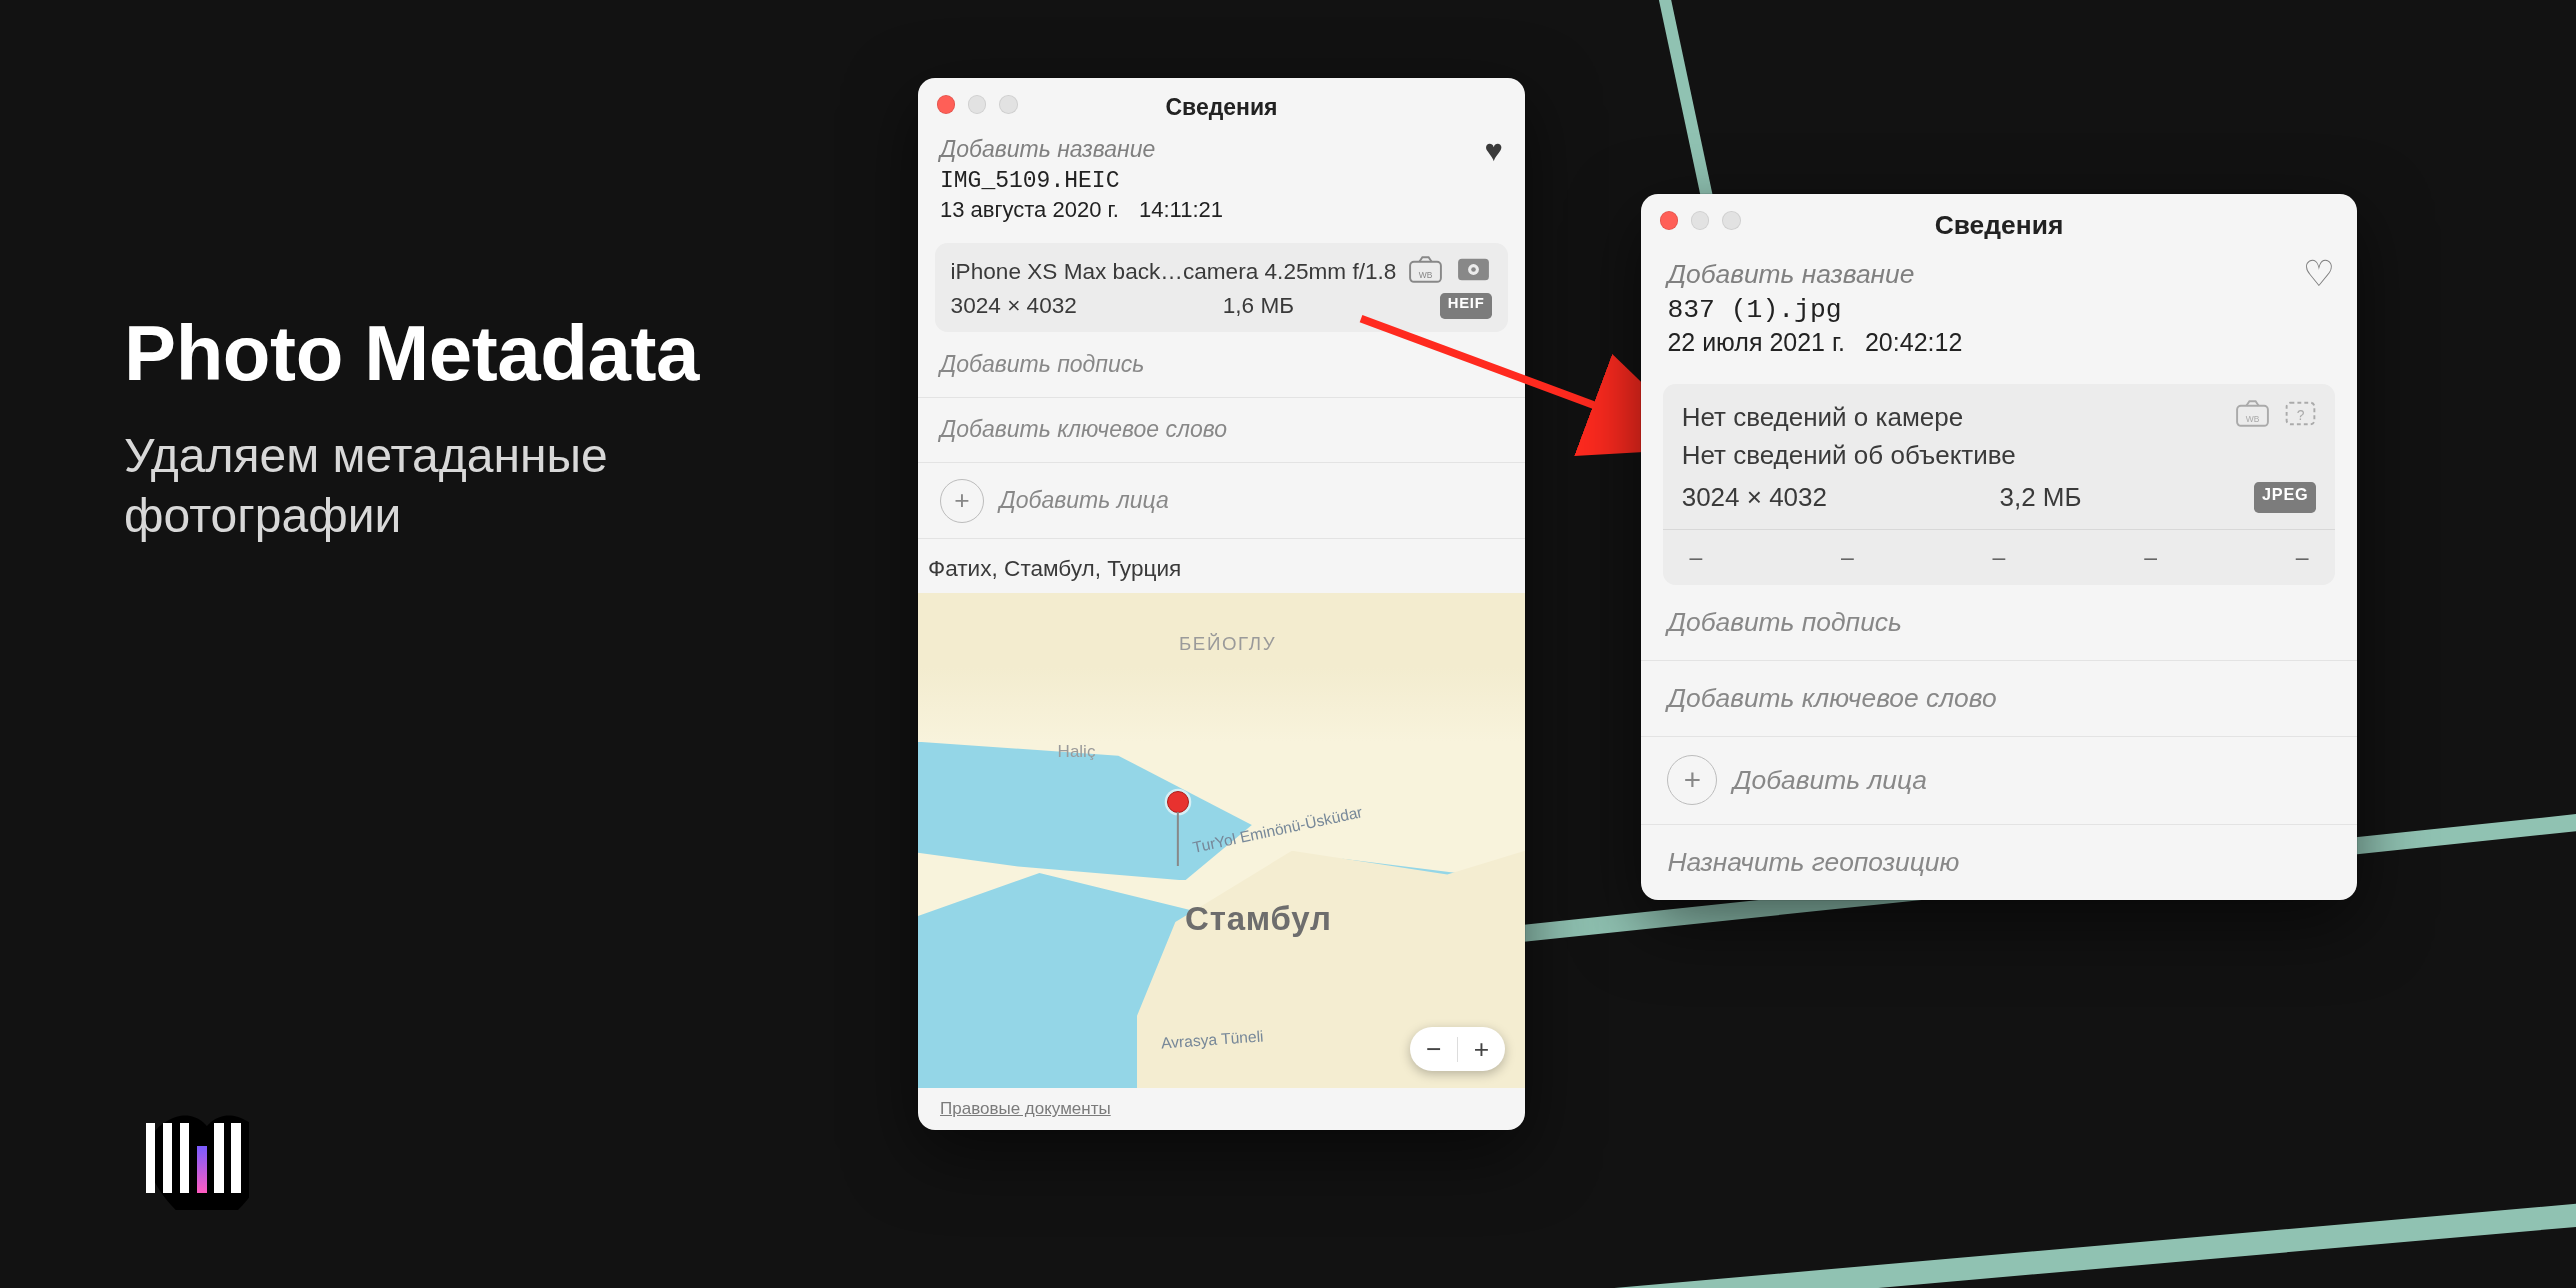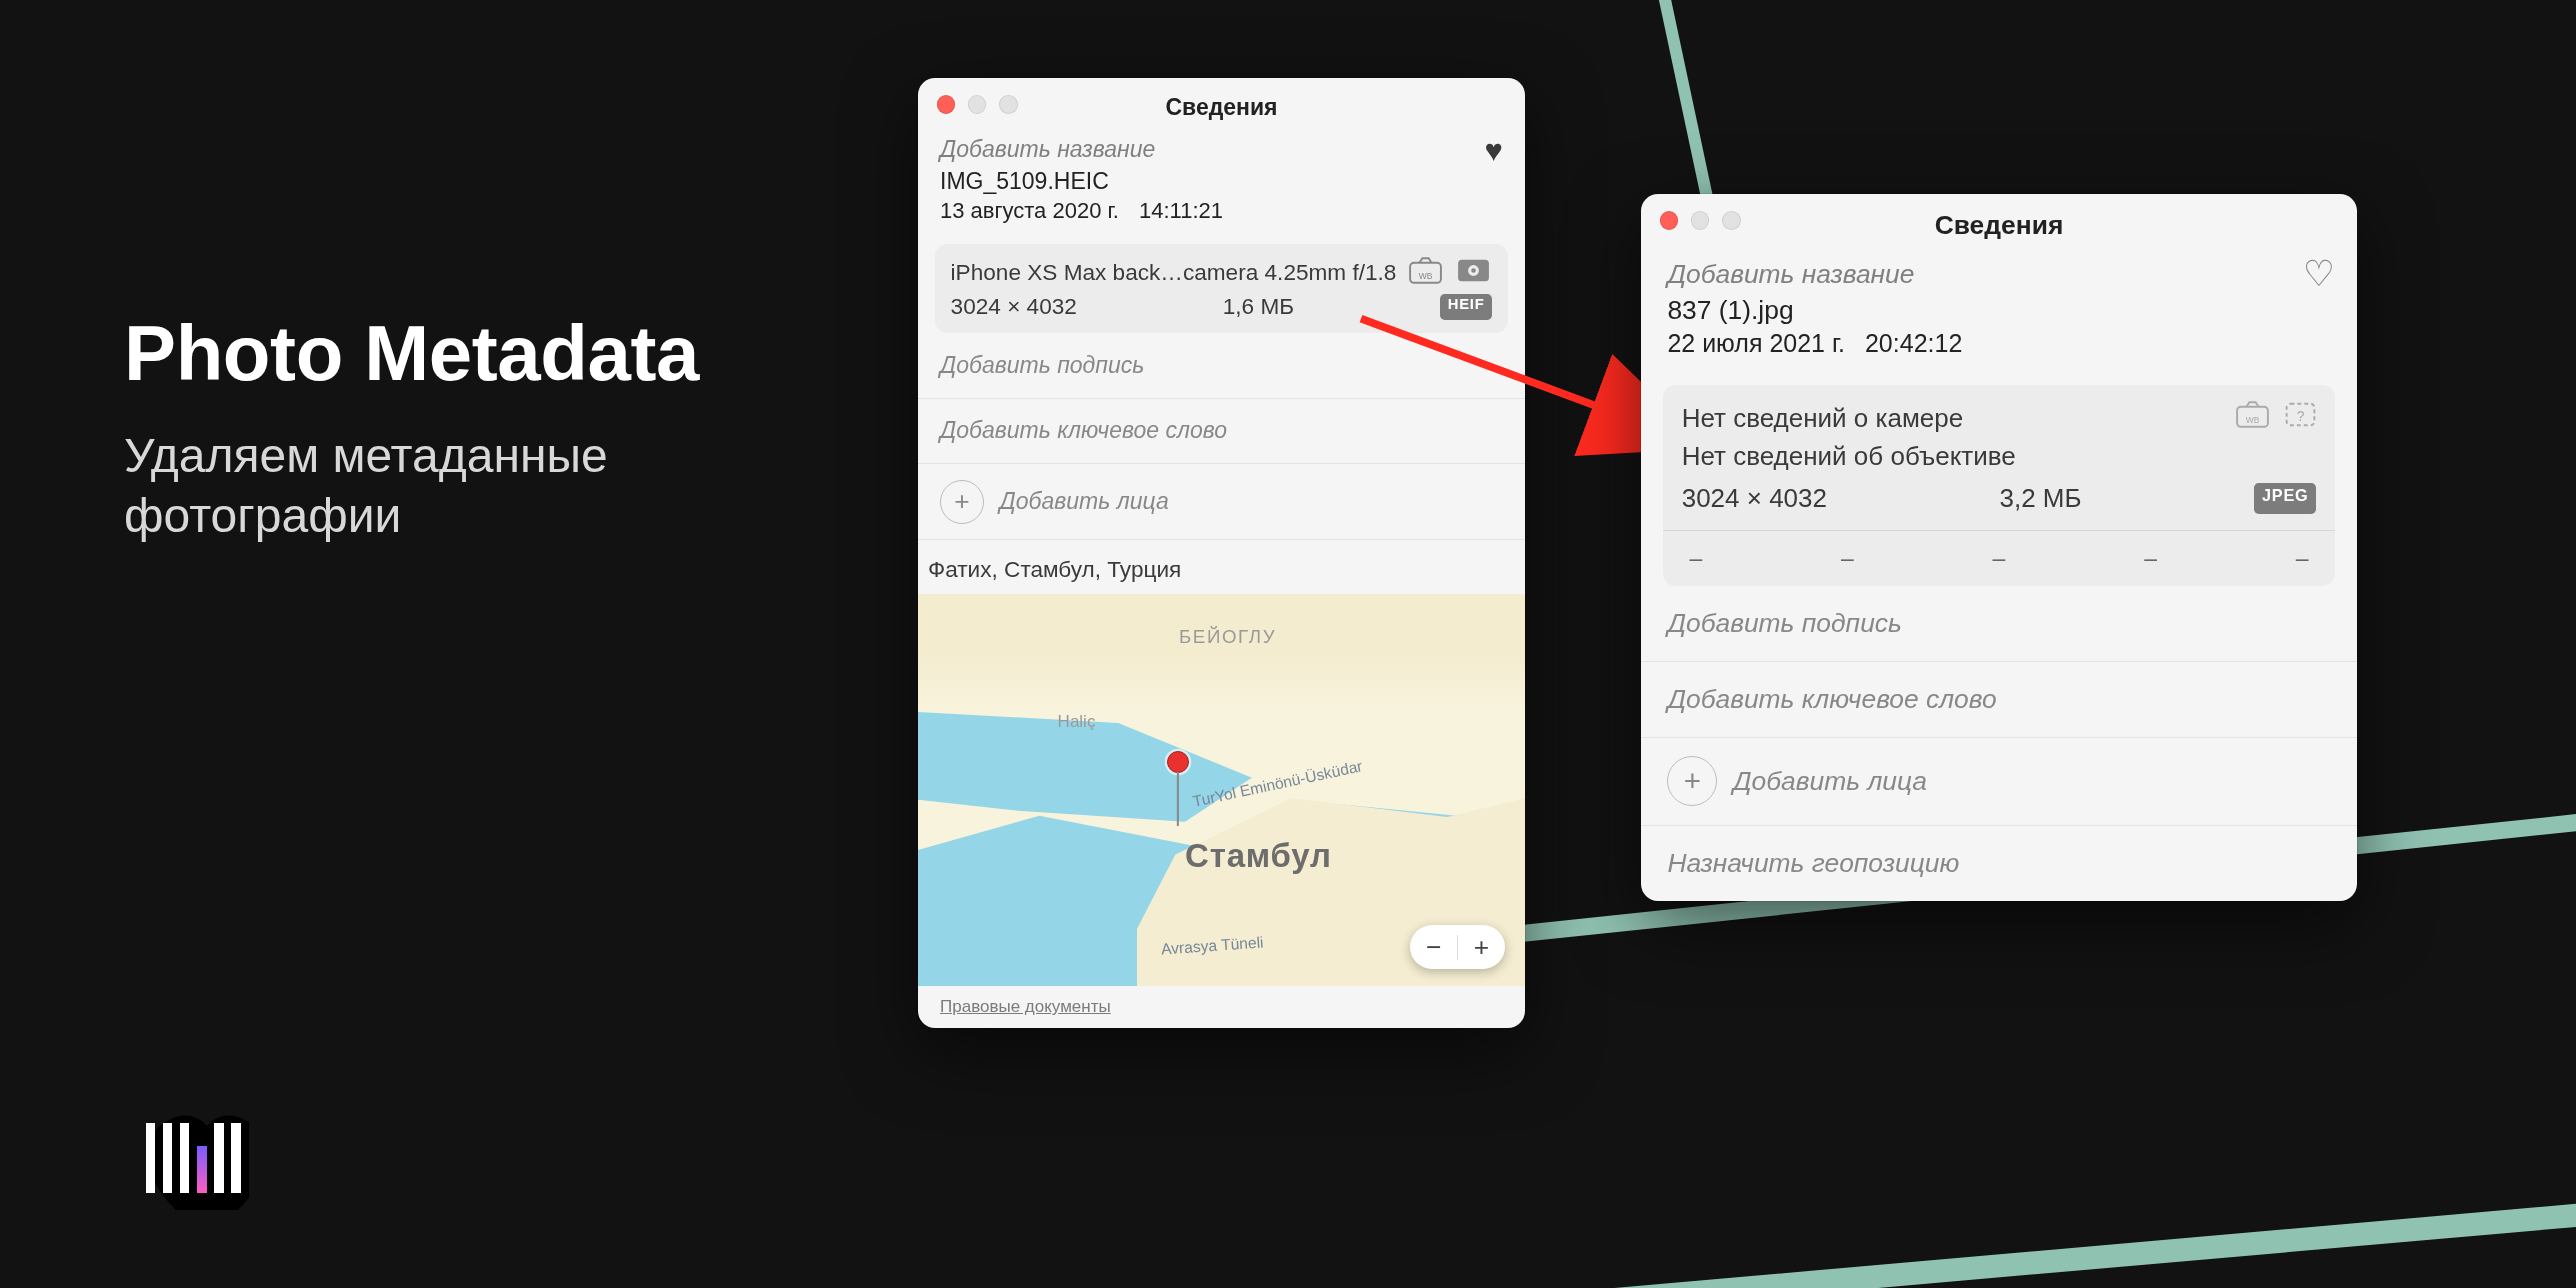--- a/index.html
+++ b/index.html
@@ -77,20 +77,21 @@
   .title-input {
     font-style: italic;
     color: #808080;
     font-size: 23px;
     margin-bottom: 4.7px;
   }
   .filename {
     font-size: 23px;
     color: #222;
     margin-bottom: 3.1px;
+    font-family: Liberation Mono, monospace;
   }
   .datetime {
     font-size: 22px;
     color: #222;
     display: flex;
     gap: 20px;
   }
   .heart {
     position: absolute;
     right: 22px; top: 1.6px;
@@ -159,21 +160,21 @@
   .add-faces span.label { font-size:23px; color:#888; font-style:italic;}
 
   .location-text {
     padding: 17px 10px 11px;
     font-size: 22.6px;
     color:#3a3a3a;
   }
 
   .map {
     position:relative;
-    height: 392px;
+    height: 495px;
     background: linear-gradient(180deg,#f3eccf 0%, #f3eccf 15%, #f8f3dc 30%, #f8f3dc 100%);
     overflow:hidden;
   }
   .water1 { position:absolute; left:0; bottom:0; right:0; height:58%; background:#94d6e7; clip-path: polygon(0 40%, 20% 25%, 45% 38%, 70% 20%, 100% 28%, 100% 100%, 0 100%);}
   .water2 { position:absolute; left:0; top:30%; width:55%; height:28%; background:#94d6e7; clip-path: polygon(0 0, 60% 10%, 100% 60%, 80% 100%, 30% 90%, 0 80%);}
   .land-s { position:absolute; left:36%; bottom:0; width:64%; height:48%; background:#f4edd1; clip-path: polygon(10% 30%, 40% 0%, 80% 10%, 100% 0%, 100% 100%, 0 100%, 0 70%);}
   .map-label {
     position:absolute; left:44%; top:62%;
     font-size:33px; font-weight:700; color:#6d6d6d;
     letter-spacing:0.8px;

